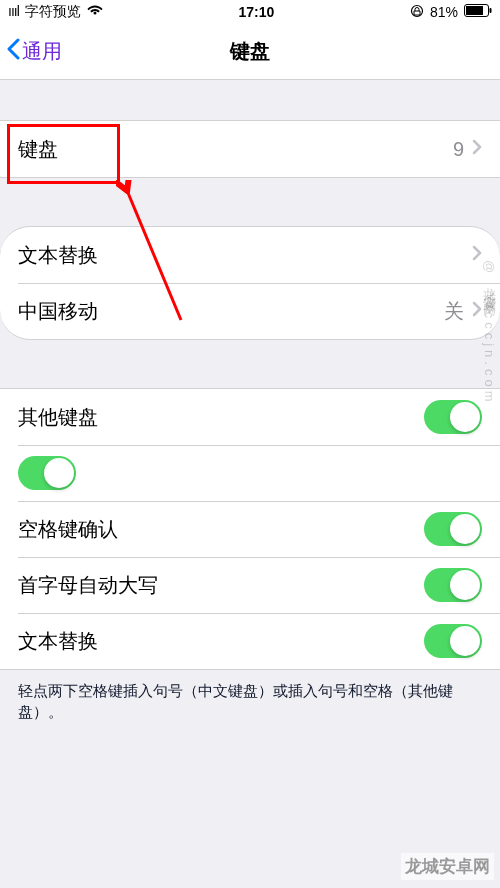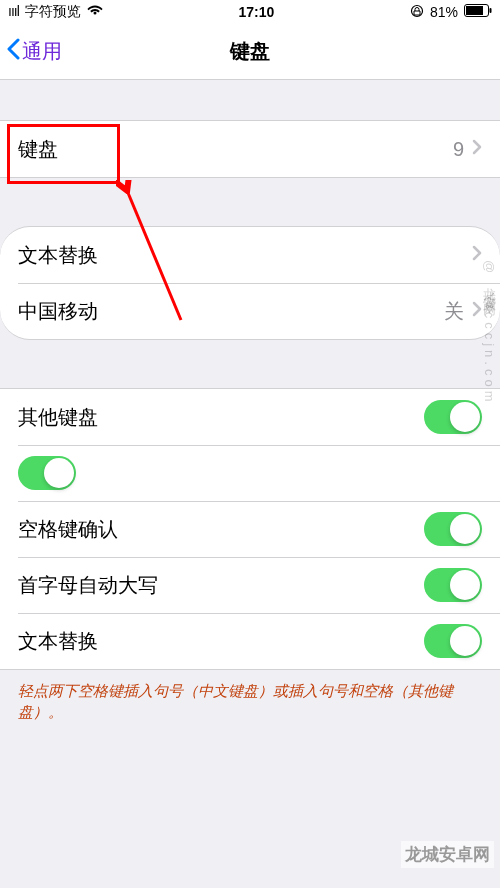--- a/index.html
+++ b/index.html
@@ -84,24 +84,23 @@
       right: 2px;
       top: 2px;
       width: 30px;
       height: 30px;
       border-radius: 15px;
       background: #fff;
       box-shadow: 0 2px 4px rgba(0,0,0,0.2);
     }
     .footer-text {
       font-size: 15px;
-      color: #c2410c;
+      color: #0f172a;
       padding: 10px 18px;
       line-height: 1.4;
-      font-style: italic;
     }
     .highlight-box {
       position: absolute;
       top: 124px;
       left: 7px;
       width: 113px;
       height: 60px;
       border: 3px solid #f00;
       pointer-events: none;
     }
@@ -116,21 +115,21 @@
       right: 2px;
       top: 260px;
       writing-mode: vertical-rl;
       font-size: 13px;
       color: rgba(0,0,0,0.18);
       letter-spacing: 4px;
     }
     .watermark-corner {
       position: absolute;
       right: 6px;
-      bottom: 20px;
+      bottom: 8px;
       font-size: 17px;
       font-weight: 600;
       color: #999;
       background: rgba(255,255,255,0.6);
       padding: 2px 4px;
       margin-left: 28px;
     }
   </style>
 </head>
 <body>

